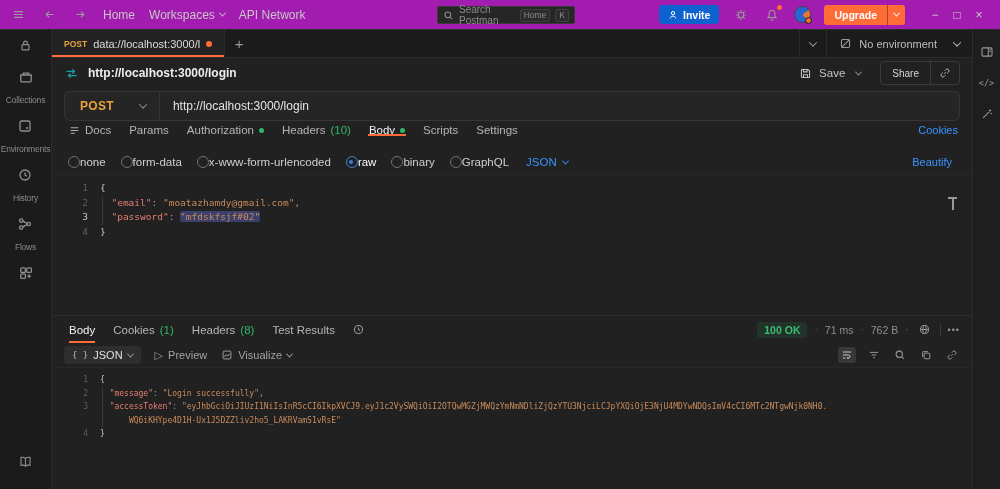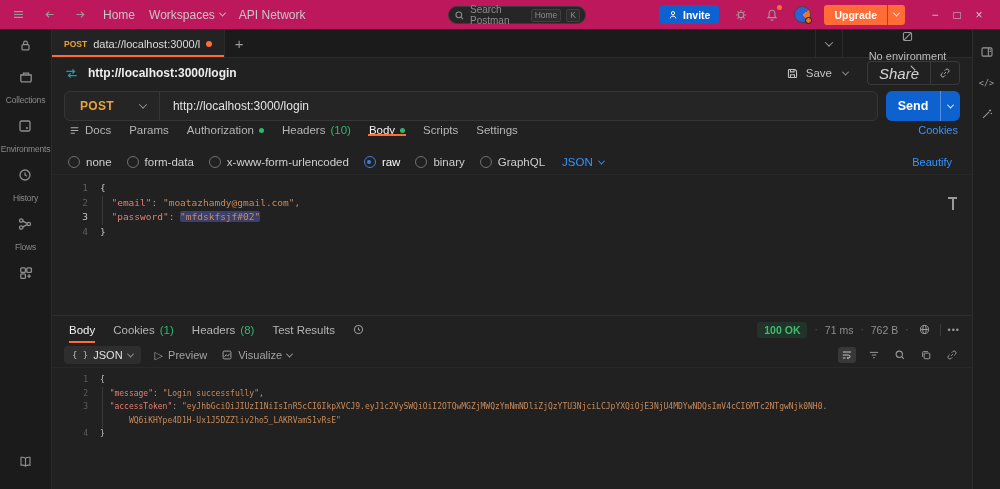--- a/index.html
+++ b/index.html
@@ -1,27 +1,27 @@
 <!DOCTYPE html>
 <html><head>
 <meta charset="utf-8">
 <style>
   * { margin:0; padding:0; box-sizing:border-box; }
   html,body { background:#111; }
   body { width:1000px; height:489px; overflow:hidden; font-family:"Liberation Sans", sans-serif; -webkit-font-smoothing:antialiased; }
   .app { width:1000px; height:489px; display:flex; flex-direction:column; background:#1f1f1f; color:#d5d5d5; }
 
   
-  .topbar { height:30px; flex:0 0 30px; background:#be185d; border-bottom:1px solid #2c2c2c; display:flex; align-items:center; position:relative; padding:8px 10px; }
+  .topbar { height:30px; flex:0 0 30px; background:#a21caf; border-bottom:1px solid #2c2c2c; display:flex; align-items:center; position:relative; padding:8px 10px; }
   .tb-left { display:flex; align-items:center; gap:14px; }
   .icon-btn { display:flex; align-items:center; justify-content:center; color:#9a9a9a; cursor:pointer; background:none; border:none; padding:2px; }
   .nav-item { font-size:12px; color:#c7c7c7; display:flex; align-items:center; gap:5px; cursor:pointer; }
   .chev { width:6px; height:6px; border-right:1.3px solid currentColor; border-bottom:1.3px solid currentColor; transform:rotate(45deg) translate(-1px,-1px); display:inline-block; }
   .chev.sm { width:5px; height:5px; }
-  .search-box { position:absolute; left:448px; top:6px; width:138px; height:18px; background:#262626; border:1px solid #3a3a3a; border-radius:9px; display:flex; align-items:center; padding:0 5px; gap:5px; cursor:text; }
+  .search-box { position:absolute; left:437px; top:6px; width:138px; height:18px; background:#262626; border:1px solid #3a3a3a; border-radius:2px; display:flex; align-items:center; padding:0 5px; gap:5px; cursor:text; }
   .search-box .ph { font-size:10px; color:#8d8d8d; flex:1; }
   .key-badge { font-size:8.5px; color:#8d8d8d; border:1px solid #3f3f3f; background:#2c2c2c; border-radius:2px; padding:0 3px; line-height:11px; }
   .tb-right { margin-left:auto; display:flex; align-items:center; gap:13px; }
   .invite-btn { background:#0d62d0; color:#fff; font-size:10.5px; font-weight:600; border:none; border-radius:4px; height:19px; display:flex; align-items:center; gap:5px; padding:0 9px; cursor:pointer; }
   .bell-wrap { position:relative; }
   .notif-dot { position:absolute; top:-1px; right:-1px; width:5px; height:5px; border-radius:50%; background:#ff6c37; }
   .avatar { width:17px; height:17px; border-radius:50%; background:conic-gradient(from 200deg,#2a63d4 0 215deg,#e8762d 215deg 300deg,#2a63d4 300deg 360deg); border:1px solid #444; cursor:pointer; position:relative; }
   .avatar .badge { position:absolute; right:-2px; bottom:-2px; width:7px; height:7px; border-radius:50%; background:#e8762d; border:1.5px solid #171717; }
   .upgrade-btn { display:flex; align-items:stretch; height:20px; border-radius:3px; overflow:hidden; cursor:pointer; }
   .upgrade-main { background:#ff6c37; color:#fff; font-size:10.5px; font-weight:700; display:flex; align-items:center; padding:0 10px; }
@@ -45,29 +45,29 @@
   .tabrow { height:28px; flex:0 0 28px; background:#1b1b1b; border-bottom:1px solid #2c2c2c; display:flex; align-items:stretch; }
   .req-tab { display:flex; align-items:center; gap:6px; padding:0 12px; background:#232323; border-right:1px solid #2c2c2c; position:relative; cursor:pointer; }
   .req-tab::after { content:""; position:absolute; left:0; right:0; bottom:0; height:2px; background:#ff6c37; }
   .req-tab .m { font-size:8.5px; font-weight:700; color:#e8a33d; }
   .req-tab .t { font-size:11px; color:#dcdcdc; }
   .unsaved-dot { width:6px; height:6px; border-radius:50%; background:#ff6c37; }
   .newtab-btn { width:28px; display:flex; align-items:center; justify-content:center; color:#9a9a9a; font-size:15px; cursor:pointer; }
   .tabrow-spacer { flex:1; }
   .tabrow-right { display:flex; align-items:stretch; }
   .tr-chev { display:flex; align-items:center; padding:0 10px; border-left:1px solid #2c2c2c; color:#9a9a9a; cursor:pointer; }
-  .env-select { display:flex; align-items:center; gap:7px; padding:0 12px; border-left:1px solid #2c2c2c; color:#bcbcbc; font-size:11px; cursor:pointer; min-width:130px;flex-direction:column; }
+  .env-select { display:flex; align-items:center; gap:7px; padding:0 12px; border-left:1px solid #2c2c2c; color:#bcbcbc; font-size:11px; cursor:pointer; min-width:130px; }
   .env-select .chev { margin-left:10px; }
 
   .title-row { height:30px; flex:0 0 30px; display:flex; align-items:center; padding:0 12px; gap:9px; }
   .req-title { font-size:12px; font-weight:600; color:#ededed; flex:1; }
   .save-area { display:flex; align-items:center; gap:7px; color:#c3c3c3; font-size:11.5px; cursor:pointer; }
   .vdiv { width:1px; height:16px; background:#3a3a3a; }
   .share-group { display:flex; align-items:center; border:1px solid #3a3a3a; border-radius:4px; height:24px; margin-left:8px; overflow:hidden; }
-  .share-btn { font-size:15px; color:#d5d5d5; padding:0 11px; cursor:pointer;font-style:italic; }
+  .share-btn { font-size:10px; color:#d5d5d5; padding:0 11px; cursor:pointer; }
   .share-group .vdiv { height:24px; }
   .share-link { padding:0 8px; color:#b5b5b5; cursor:pointer; display:flex; align-items:center; }
 
   .url-row { height:36px; flex:0 0 36px; display:flex; align-items:center; padding:0 12px; gap:8px; }
   .url-box { flex:1; height:30px; border:1px solid #363636; background:#252525; border-radius:6px; display:flex; align-items:center; }
   .method-sel { display:flex; align-items:center; gap:26px; padding:0 13px 0 15px; cursor:pointer; }
   .method-sel .m { font-size:12px; font-weight:700; color:#e8a33d; letter-spacing:.3px; }
   .method-sel .chev { color:#8f8f8f; }
   .url-box .vdiv { height:29px; background:#363636; }
   .url-text { font-size:12px; color:#e4e4e4; padding:0 13px; flex:1; }
@@ -77,21 +77,21 @@
 
   .req-tabs { height:26px; flex:0 0 26px; display:flex; align-items:flex-start; padding:0 8px; font-size:11.5px; color:#b5b5b5; }
   .rtab { display:flex; align-items:center; gap:5px; padding:0 9px; cursor:pointer; position:relative; }
   .rtab.active { color:#f2f2f2; }
   .rtab.active::after { content:""; position:absolute; left:8px; right:8px; bottom:0; height:2px; background:#ff6c37; }
   .gdot { width:5px; height:5px; border-radius:50%; background:#31b76a; }
   .count { color:#31b76a; }
   .cookies-link { margin-left:auto; display:flex; align-items:center; padding-right:6px; color:#3794ff; font-size:11px; cursor:pointer; }
 
   .mode-row { height:24px; flex:0 0 24px; display:flex; align-items:center; padding:0 16px; gap:15px; font-size:11.5px; color:#cfcfcf; }
-  .mode { display:flex; align-items:center; gap:6px; cursor:pointer; }
+  .mode { display:flex; align-items:center; cursor:pointer; }
   .radio { width:12px; height:12px; border-radius:50%; border:1.5px solid #707070; position:relative; flex:0 0 12px; }
   .radio.sel { border-color:#3f7fd6; }
   .radio.sel::after { content:""; position:absolute; left:2.5px; top:2.5px; width:4px; height:4px; border-radius:50%; background:#3f7fd6; }
   .mode.selected { color:#fafafa;justify-content:space-between; }
   .json-select { display:flex; align-items:center; gap:6px; color:#3794ff; cursor:pointer; margin-left:2px; }
   .beautify-link { margin-left:auto; color:#3794ff; font-size:11px; cursor:pointer; padding-right:4px; }
 
   
   .editor { position:relative; background:#212121; font-family:"DejaVu Sans Mono", monospace; overflow:hidden; border-top:1px solid #282828; }
   .editor.request { flex:0 0 141px; font-size:9.5px; line-height:14.5px; padding-top:6px; }
@@ -350,26 +350,20 @@
 
       <div class="url-row">
         <div class="url-box">
           <span class="method-sel">
             <span class="m">POST</span>
             <i class="chev"></i>
           </span>
           <span class="vdiv"></span>
           <span class="url-text">http://localhost:3000/login</span>
         </div>
-        <button class="send-btn">
-          <span class="send-main">Send</span>
-          <span class="send-chev">
-              <i class="chev sm"></i>
-            </span>
-        </button>
       </div>
 
       <div class="req-tabs">
         <span class="rtab">
           <span>
             <svg width="11" height="11" viewBox="0 0 16 16" fill="none" stroke="currentColor" stroke-width="1.4">
                 <path d="M2.5 4h11M2.5 8h11M2.5 12h6"></path>
               </svg>
           </span>
           <span>Docs</span>

